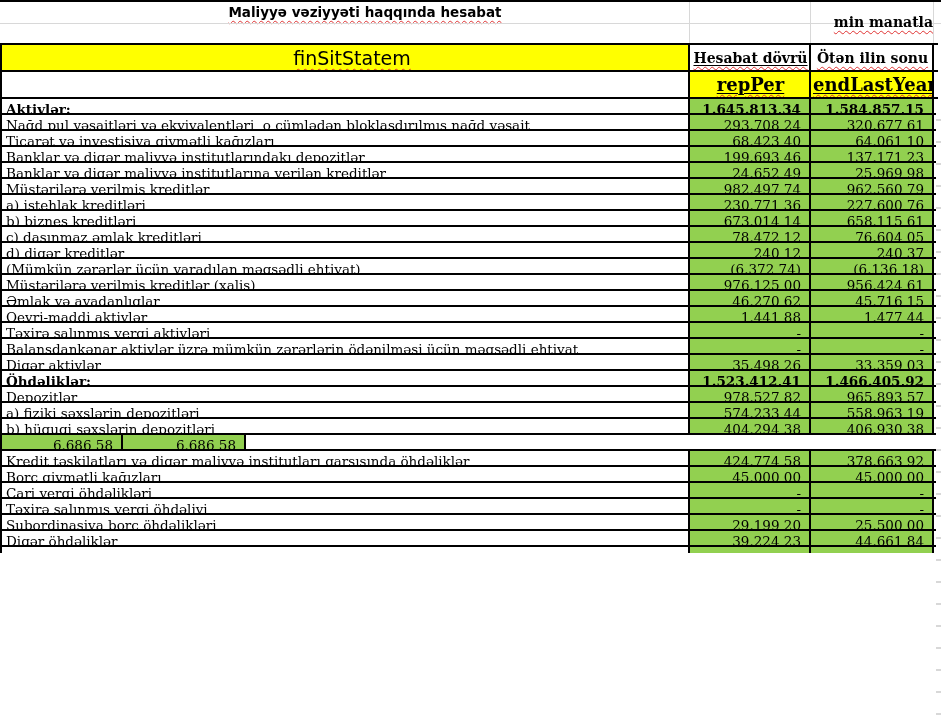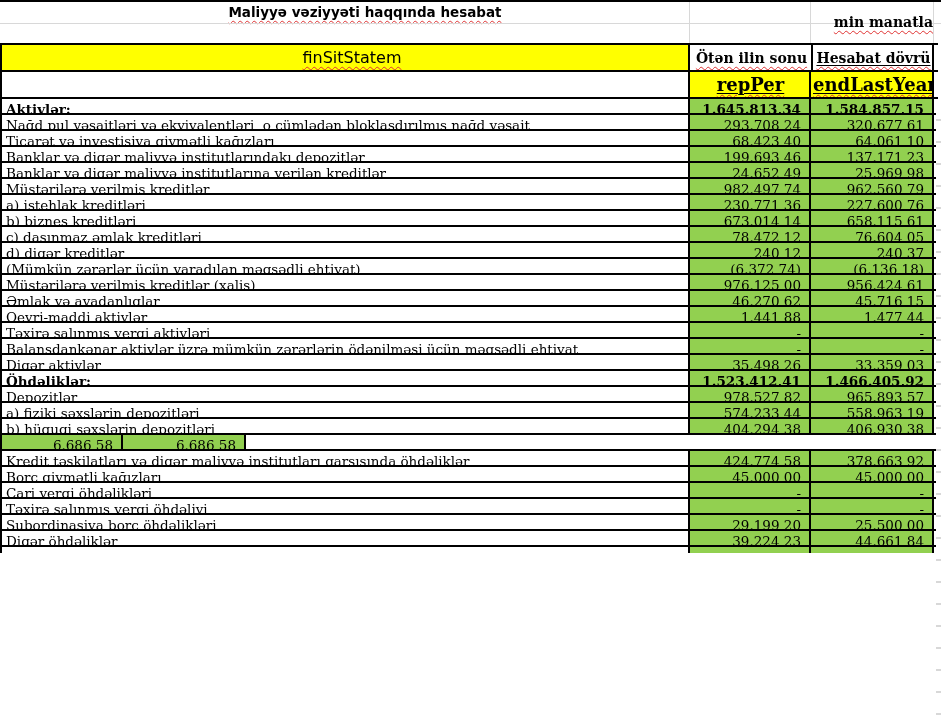--- a/index.html
+++ b/index.html
@@ -31,21 +31,21 @@
     position:absolute;top:43px;left:0;width:936px;
     border-left:2px solid var(--border);border-top:2px solid var(--border);
   }
   .row{display:flex;height:16px;box-sizing:border-box;border-bottom:2px solid var(--border);background:#fff;}
   .hrow{height:27px;}
   .c{box-sizing:border-box;border-right:2px solid var(--border);overflow:hidden;white-space:nowrap;}
   .lbl{width:688px;padding:1px 2px 0 4px;font-size:13.5px;line-height:19px;}
   .val{width:121px;text-align:right;padding:1px 8px 0 2px;font-size:13.5px;line-height:19px;background:var(--green);}
   .val2{width:123px;}
   .hrow .lbl,.hrow .val{line-height:24px;padding-top:1px;}
-  .h1 .lbl{background:var(--yellow);text-align:center;font-family:"DejaVu Sans","Liberation Sans",sans-serif;font-size:16px;padding-left:16px;}
+  .h1 .lbl{background:var(--yellow);text-align:center;font-family:"DejaVu Sans","Liberation Sans",sans-serif;font-size:19px;padding-left:16px;}
   .h1 .val{background:#fff;text-align:center;font-weight:bold;font-size:14px;padding-right:0;}
   .h2 .lbl{background:#fff;}
   .h2 .val{background:var(--yellow);text-align:center;font-weight:bold;font-size:18px;padding-right:0;}
   .row.bold .lbl,.row.bold .val{font-weight:bold;}
   .row.partial{height:6px;border-bottom:none;}
   .row.partial .lbl,.row.partial .val{padding:0;}
   .gutter{
     position:absolute;top:99px;left:936px;width:5px;height:618px;
     background:repeating-linear-gradient(to bottom,#fff 0px,#fff 20px,var(--grid) 20px,var(--grid) 22px);
   }
@@ -60,22 +60,22 @@
 <div class="gridline-h"></div>
 <div class="gridline-v gv1"></div>
 <div class="gridline-v gv2"></div>
 <div class="gridline-v gv3"></div>
 
 <div class="unit-note"><span class="sp">min manatla</span></div>
 
 <div class="ftable">
   <div class="row hrow h1">
     <div class="c lbl"><span class="sp">finSitStatem</span></div>
+    <div class="c val"><span class="u"><span class="sp">Hesabat dövrü</span></span></div>
     <div class="c val val2"><span class="sp">Ötən ilin sonu</span></div>
-    <div class="c val"><span class="u"><span class="sp">Hesabat dövrü</span></span></div>
   </div>
   <div class="row hrow h2">
     <div class="c lbl"></div>
     <div class="c val"><span class="u"><span class="sp">repPer</span></span></div>
     <div class="c val val2"><span class="u"><span class="sp">endLastYear</span></span></div>
   </div>
   <div id="tbody">
       <div class="row bold">
         <div class="c lbl"><span class="sp">Aktivlər:</span></div>
         <div class="c val">1.645.813,34</div>

